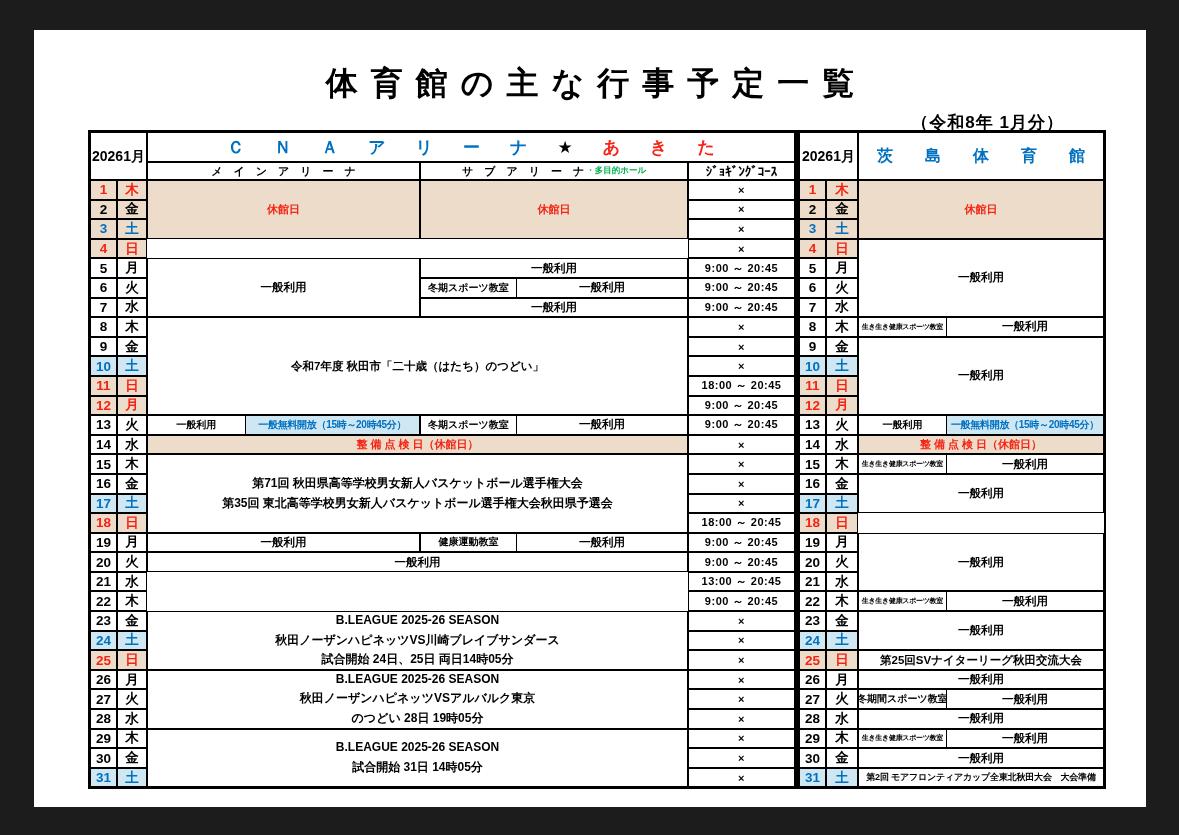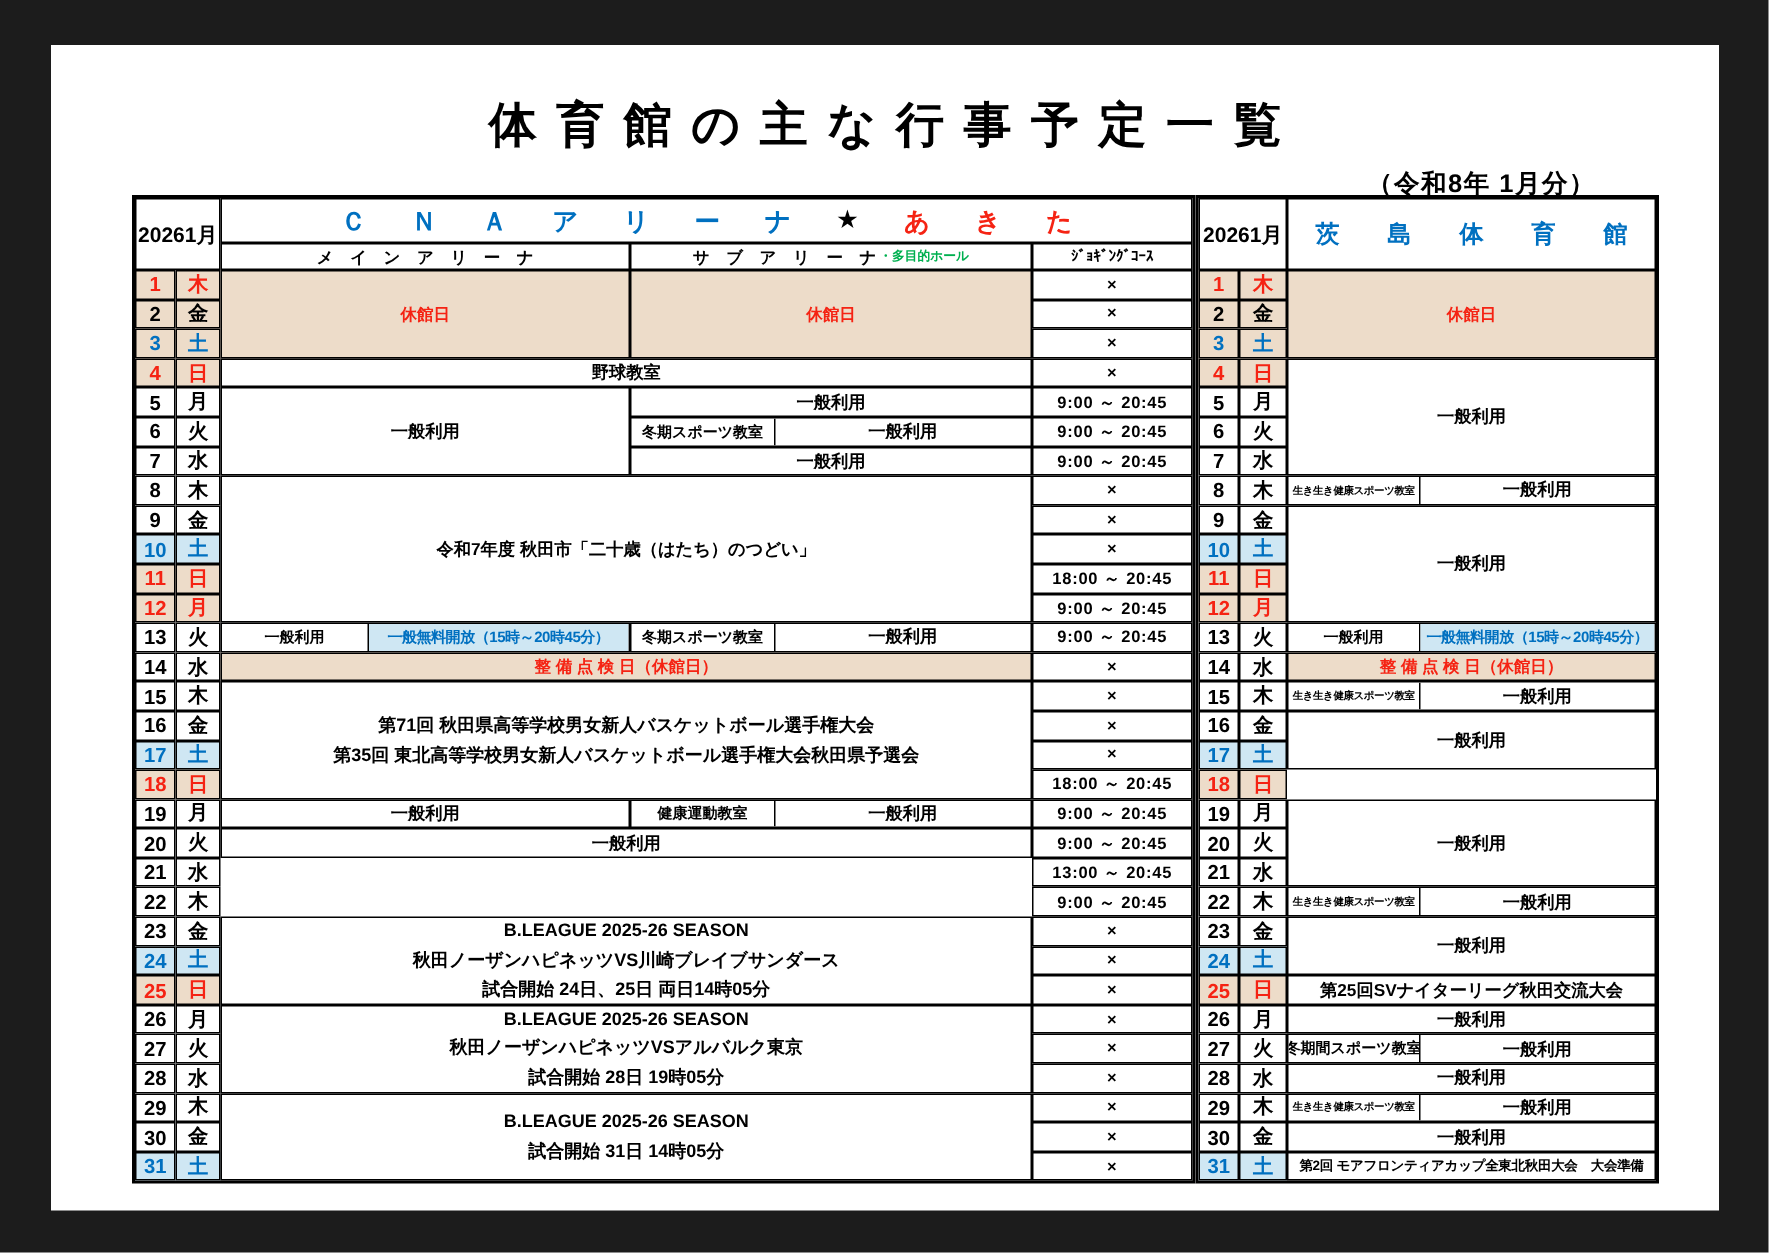--- a/index.html
+++ b/index.html
@@ -25,21 +25,21 @@
   }
   .hd-month { grid-area:1/1/3/3; flex-direction:row; font-size:14px; line-height:15px; }
   .hd-cna   { grid-area:1/3/2/6; font-size:17px; letter-spacing:30px; padding-left:30px; }
   .hd-cna .cna   { color:var(--blue); }
   .hd-cna .star  { color:#000; }
   .hd-cna .akita { color:var(--red); }
   .hd-main { grid-area:2/3/3/4; font-size:11px; letter-spacing:11px; padding-left:11px; }
   .hd-sub  { grid-area:2/4/3/5; font-size:11px; }
   .hd-sub .subname { letter-spacing:11px; }
   .hd-sub .note { color:var(--green); font-size:8.5px; letter-spacing:0; margin-left:-9px; }
-  .hd-jog  { grid-area:2/5/3/6; font-size:10px; }
+  .hd-jog  { grid-area:2/5/3/6; font-size:13px; }
   .hd-venue { grid-area:1/3/3/4; color:var(--blue); font-size:16px; letter-spacing:32px; padding-left:32px; }
   .dnum, .dweek { font-size:13.5px; }
   .c-red{ color:var(--red); } .c-blue{ color:var(--blue); } .c-black{ color:#000; }
   .bg-tan{ background:var(--tan); } .bg-sat{ background:var(--lb); } .bg-none{ background:#fff; }
   .jog { font-size:11px; letter-spacing:0.5px; }
   .ev { font-size:11.5px; }
   .ev.closed { background:var(--tan); color:var(--red); font-size:11px; }
   .ev.sm { font-size:9px; letter-spacing:-0.2px; }
   .ev.multi { flex-direction:column; font-size:12px; }
   .ev.multi .ln { line-height:19.6px; text-align:center; }
@@ -165,21 +165,20 @@
         <div class="cell dweek c-black bg-none" style="grid-area: 31 / 2;">木</div>
         <div class="cell jog" style="grid-area: 31 / 5;">×</div>
         <div class="cell dnum c-black bg-none" style="grid-area: 32 / 1;">30</div>
         <div class="cell dweek c-black bg-none" style="grid-area: 32 / 2;">金</div>
         <div class="cell jog" style="grid-area: 32 / 5;">×</div>
         <div class="cell dnum c-blue bg-sat" style="grid-area: 33 / 1;">31</div>
         <div class="cell dweek c-blue bg-sat" style="grid-area: 33 / 2;">土</div>
         <div class="cell jog" style="grid-area: 33 / 5;">×</div>
         <div class="cell ev closed" style="grid-area: 3 / 3 / 6 / 4;">休館日</div>
         <div class="cell ev closed" style="grid-area: 3 / 4 / 6 / 5;">休館日</div>
-        <div class="cell ev" style="grid-area: 6 / 3 / 7 / 5;">野球教室</div>
         <div class="cell ev" style="grid-area: 7 / 3 / 10 / 4;">一般利用</div>
         <div class="cell ev" style="grid-area: 7 / 4 / 8 / 5;">一般利用</div>
         <div class="cell ev split" style="grid-area: 8 / 4 / 9 / 5;">
           <div class="sp-a">冬期スポーツ教室</div>
           <div class="sp-b">一般利用</div>
         </div>
         <div class="cell ev" style="grid-area: 9 / 4 / 10 / 5;">一般利用</div>
         <div class="cell ev" style="grid-area: 10 / 3 / 15 / 5;">令和7年度 秋田市「二十歳（はたち）のつどい」</div>
         <div class="cell ev split" style="grid-area: 15 / 3 / 16 / 4;">
           <div class="sp-a">一般利用</div>
@@ -201,21 +200,21 @@
         </div>
         <div class="cell ev" style="grid-area: 22 / 3 / 23 / 5;">一般利用</div>
         <div class="cell ev multi" style="grid-area: 25 / 3 / 28 / 5;">
           <div class="ln">B.LEAGUE 2025-26 SEASON</div>
           <div class="ln">秋田ノーザンハピネッツVS川崎ブレイブサンダース</div>
           <div class="ln">試合開始 24日、25日 両日14時05分</div>
         </div>
         <div class="cell ev multi" style="grid-area: 28 / 3 / 31 / 5;">
           <div class="ln">B.LEAGUE 2025-26 SEASON</div>
           <div class="ln">秋田ノーザンハピネッツVSアルバルク東京</div>
-          <div class="ln">試合開始 28日 19時05分</div>
+          <div class="ln">のつどい 28日 19時05分</div>
         </div>
         <div class="cell ev multi" style="grid-area: 31 / 3 / 34 / 5;">
           <div class="ln">B.LEAGUE 2025-26 SEASON</div>
           <div class="ln">試合開始 31日 14時05分</div>
         </div>
       </div>
 
     <div class="grid right">
       <div class="cell hd-month">
         <div>2026</div>

